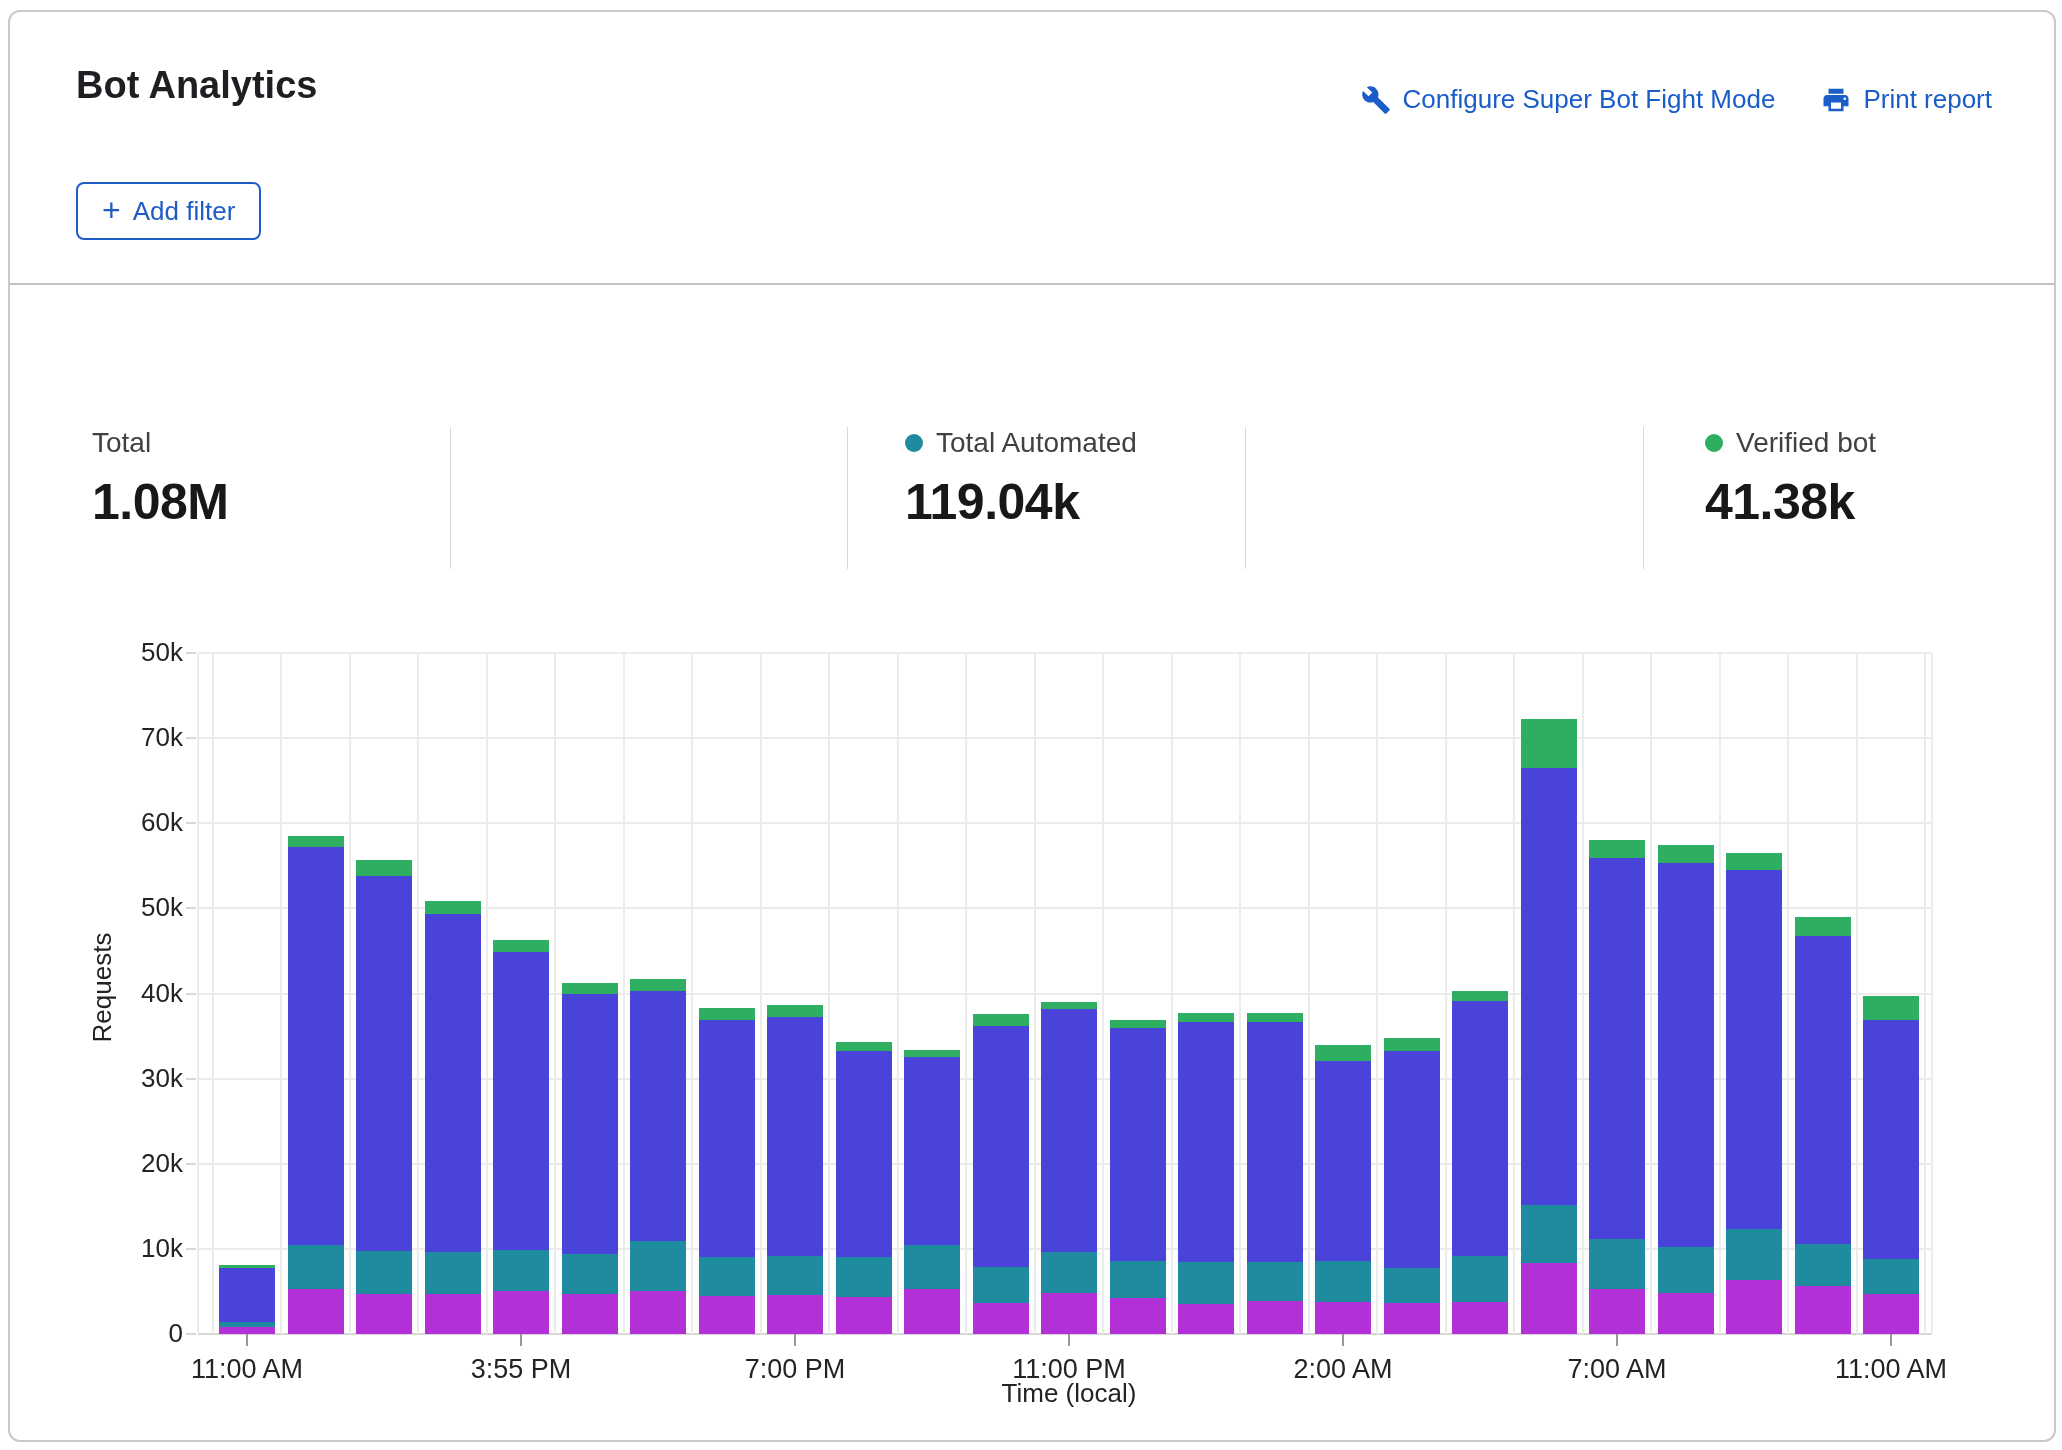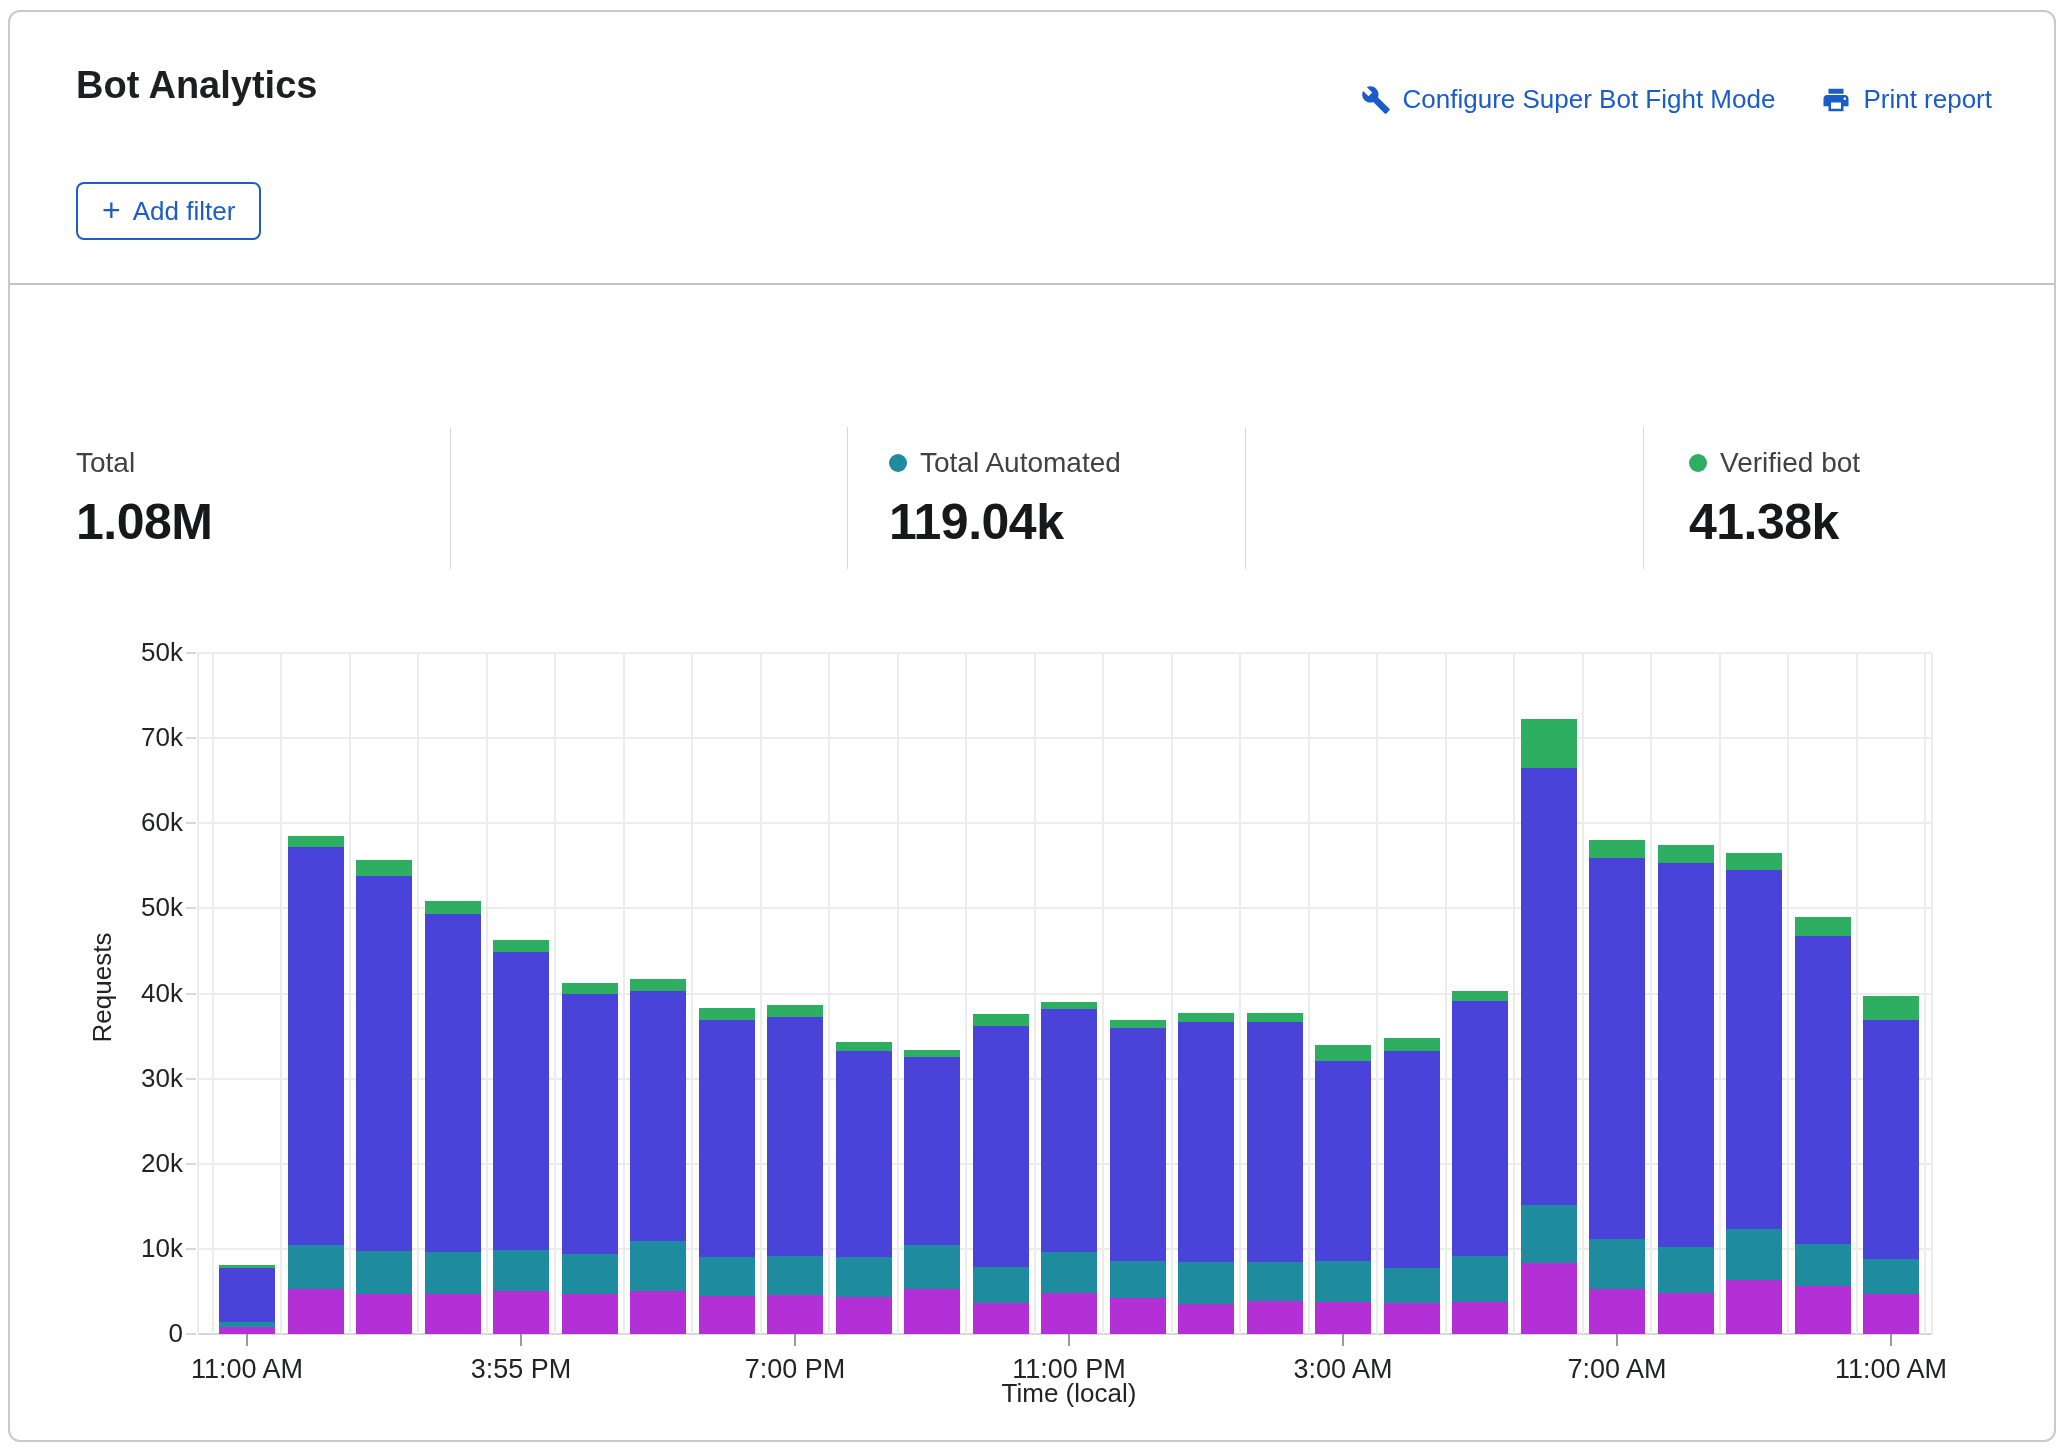--- a/index.html
+++ b/index.html
@@ -18,21 +18,21 @@
         border:2px solid #1f5cc5;border-radius:8px;color:#1f5cc5;font-size:26px;cursor:pointer;}
   .btn-add-filter .plus{font-size:32px;font-weight:400;line-height:1;margin-top:-3px;}
   .dropdown{position:absolute;right:59px;top:166px;width:306px;height:62px;background:#fff;
         border:2px solid #8f9296;border-radius:9px;display:flex;align-items:center;
         padding:0 24px;box-sizing:border-box;font-size:27px;color:#2c2d30;cursor:pointer;}
   .dropdown .caret{margin-left:auto;width:0;height:0;border-left:11px solid transparent;
         border-right:11px solid transparent;border-top:13px solid #63666a;}
   .section-title-row{position:absolute;left:66px;top:348px;display:flex;align-items:center;gap:16px;}
   .section-title{font-size:30px;font-weight:700;color:#1e1f22;}
   .stats{position:absolute;left:0;top:415px;width:2044px;height:150px;}
-  .stat-col{position:absolute;top:20px;}
+  .stat-col{position:absolute;top:0;margin-left:16px;}
   .stat-label-row{display:flex;align-items:center;gap:13px;font-size:28px;color:#3f4145;}
   .stat-dot{width:18px;height:18px;border-radius:50%;flex:0 0 auto;}
   .stat-value{margin-top:14px;font-size:50px;font-weight:700;color:#17181a;letter-spacing:-0.5px;}
   .stat-divider{position:absolute;top:0;width:1px;height:142px;background:#d9d9d9;}
   #chart-area{position:absolute;left:0;top:0;width:2044px;height:1428px;}
   .gridline-h{position:absolute;height:2px;background:#ececeb;}
   .gridline-h.axis{background:#d7d7d7;}
   .gridline-v{position:absolute;width:2px;background:#ececeb;}
   .ytick-label{position:absolute;width:70px;text-align:right;font-size:26px;color:#222326;}
   .ytick-dash{position:absolute;width:10px;height:2px;background:#d7d7d7;}
@@ -266,20 +266,20 @@
       <div class="bar-seg" title="11:00 AM — Verified bot: 2.8k" style="left: 1853px; width: 56px; top: 984.054px; height: 23.835px; background: rgb(46, 174, 96);"></div>
       <div class="xtick-mark" style="left: 236px; top: 1322px;"></div>
       <div class="xtick-label" style="left: 147px; top: 1342px;">11:00 AM</div>
       <div class="xtick-mark" style="left: 510px; top: 1322px;"></div>
       <div class="xtick-label" style="left: 421px; top: 1342px;">3:55 PM</div>
       <div class="xtick-mark" style="left: 784px; top: 1322px;"></div>
       <div class="xtick-label" style="left: 695px; top: 1342px;">7:00 PM</div>
       <div class="xtick-mark" style="left: 1058px; top: 1322px;"></div>
       <div class="xtick-label" style="left: 969px; top: 1342px;">11:00 PM</div>
       <div class="xtick-mark" style="left: 1332px; top: 1322px;"></div>
-      <div class="xtick-label" style="left: 1243px; top: 1342px;">3:00 AM</div>
+      <div class="xtick-label" style="left: 1243px; top: 1342px;">2:00 AM</div>
       <div class="xtick-mark" style="left: 1606px; top: 1322px;"></div>
       <div class="xtick-label" style="left: 1517px; top: 1342px;">7:00 AM</div>
       <div class="xtick-mark" style="left: 1880px; top: 1322px;"></div>
       <div class="xtick-label" style="left: 1791px; top: 1342px;">11:00 AM</div>
     </div>
 
 </div>
 
 </body></html>

